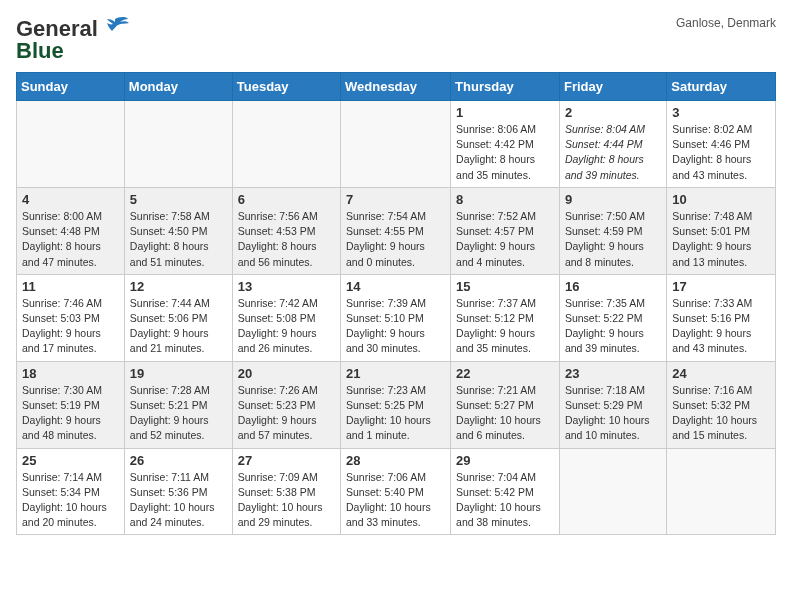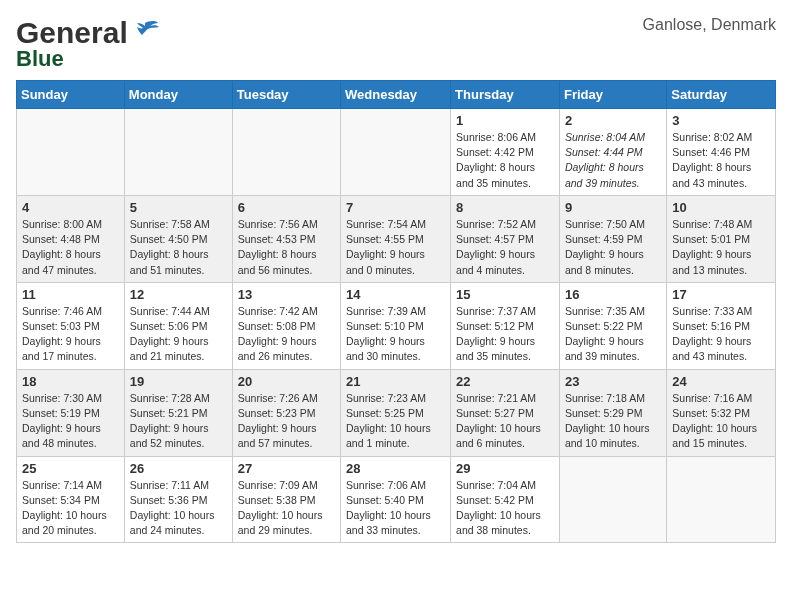--- a/index.html
+++ b/index.html
@@ -27,21 +27,21 @@
     }
     .title-area {
       text-align: right;
     }
     .cal-title {
       font-size: 36px;
       font-weight: bold;
       color: #333;
     }
     .cal-subtitle {
-      font-size: 16px;
+      font-size: 12px;
       color: #555;
     }
     table {
       width: 100%;
       border-collapse: collapse;
       font-size: 11px;
       padding-left: 41px;
     }
     thead tr th {
       background: #2979be;
@@ -79,21 +79,21 @@
     .empty-cell {
       background: #f8f8f8 !important;
     }
   </style>
 </head>
 <body>
 
 <div class="header-area">
   <div class="logo">
     <div class="logo-row">
-      <span style="font-size:30px;font-weight:bold;color:#333;">General</span>
+      <span style="font-size:22px;font-weight:bold;color:#333;">General</span>
       <svg width="30" height="24" viewBox="0 0 30 24" style="margin-left:2px;margin-top:-4px;">
         <path d="M15 4 C18 2, 26 1, 28 4 C26 4, 22 5, 20 7 C23 6, 27 6, 29 8 C26 9, 21 8, 18 10 C16 11, 14 14, 12 16 C10 14, 8 11, 7 8 C9 9, 11 10, 13 9 C11 7, 8 6, 7 4 C10 4, 13 5, 15 7 Z" fill="#2979be"></path>
       </svg>
     </div>
     <div style="font-size:22px;font-weight:bold;color:#14532d;margin-top:-4px;">Blue</div>
   </div>
   <div class="title-area">
     <div class="cal-subtitle">Ganlose, Denmark</div>
   </div>
 </div>

